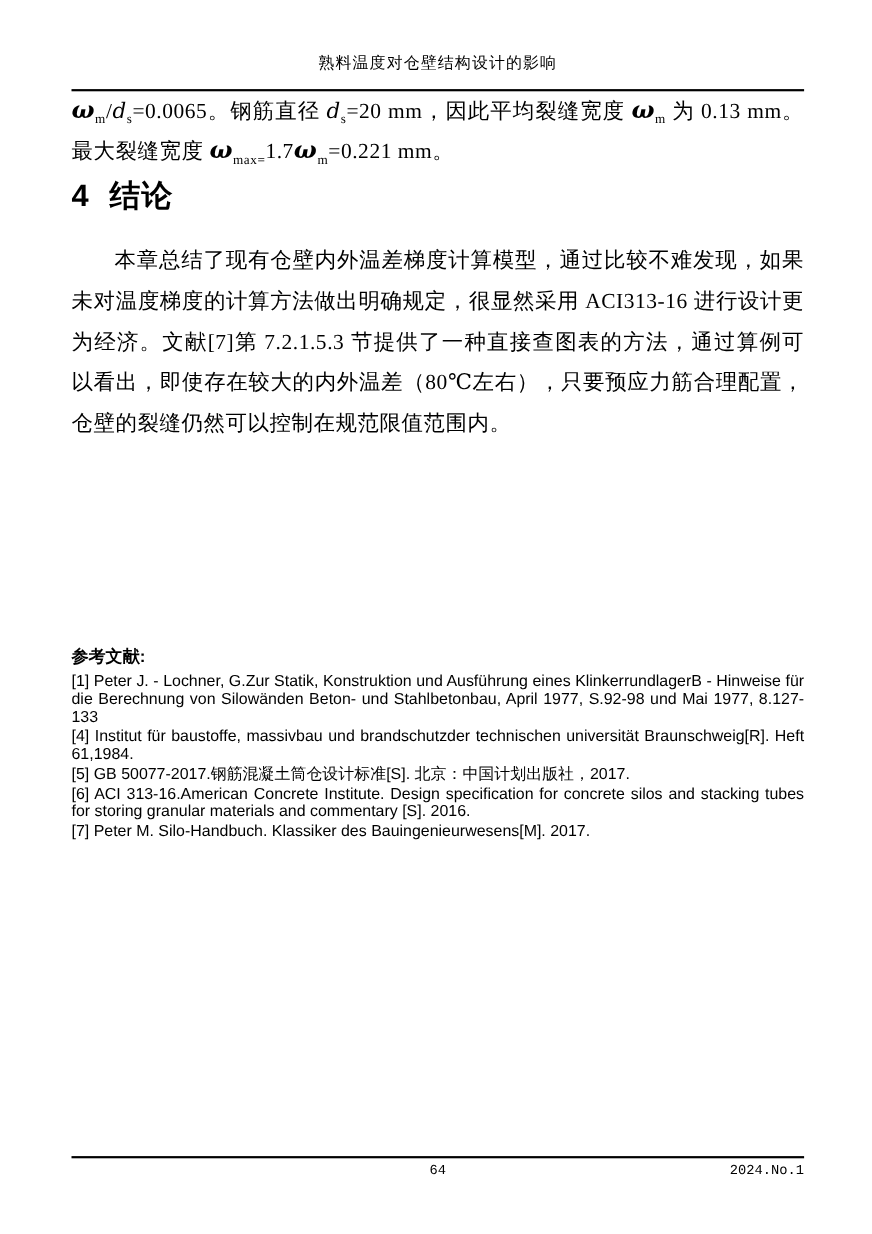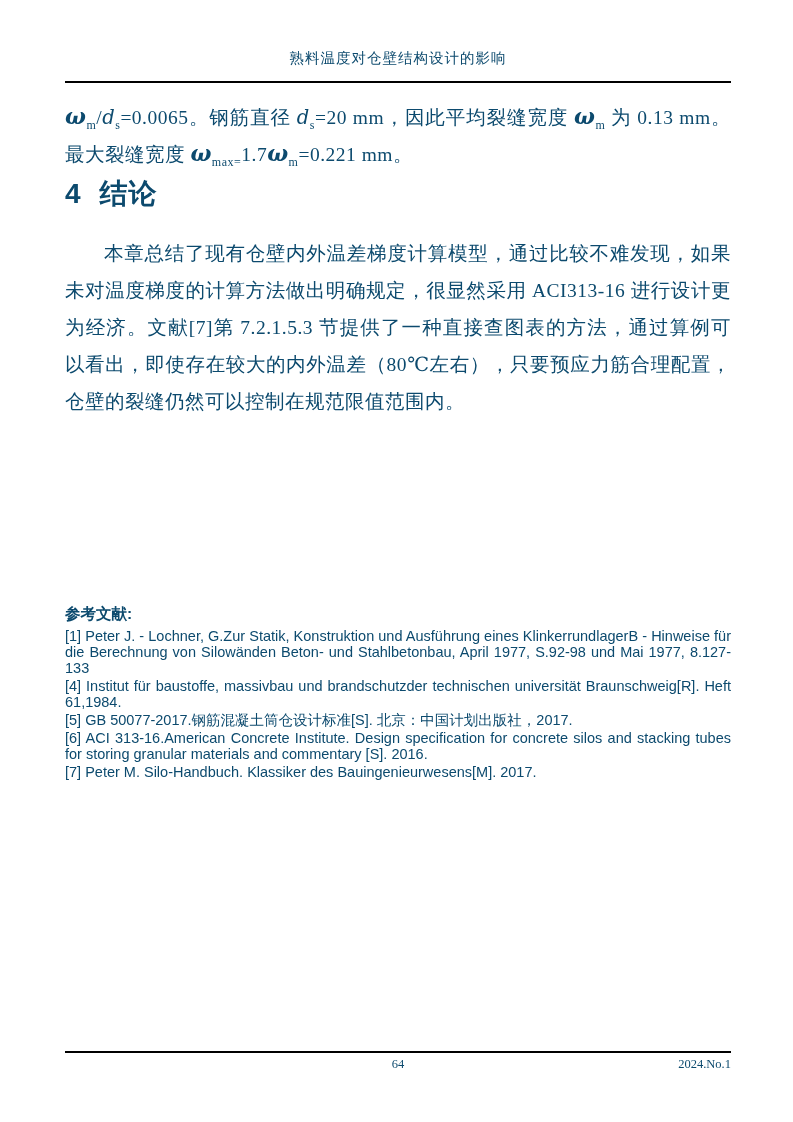--- a/index.html
+++ b/index.html
@@ -5,21 +5,21 @@
   html, body {
     margin: 0;
     padding: 0;
     background: #ffffff;
   }
   .page {
     position: relative;
     width: 793px;
     height: 1122px;
     background: #ffffff;
-    color: #0c4a6e;
+    color: #000000;
     overflow: hidden;
     box-sizing: border-box;
     padding: 48px 62px 0 65px;
     font-family: "Liberation Serif", "DejaVu Serif", serif;
   }
   
   .page-header {
     text-align: center;
     font-size: 14.5px;
     line-height: 20px;
@@ -31,21 +31,21 @@
     height: 0;
   }
   
   .body-para {
     margin: 0;
     font-size: 19.5px;
     line-height: 37px;
     letter-spacing: 0.5px;
     text-align: justify;
   }
-  .intro { margin-top: 16px; }
+  .intro { margin-top: 0; }
   .indent { text-indent: 2em; margin-top: 26px; }
   
   .seg-omega {
     font-family: "DejaVu Serif", serif;
     font-style: italic;
     font-weight: bold;
     font-size: 22px;
     line-height: 1;
   }
   .seg-italic {
@@ -95,21 +95,21 @@
     right: 62px;
     top: 1051px;
   }
   .footer-rule {
     border-top: 2.5px solid #000000;
     height: 0;
   }
   .footer-row {
     position: relative;
     height: 22px;
-    font-family: Liberation Serif, serif;
+    font-family: Liberation Mono, monospace;
     font-size: 12.5px;
     line-height: 20px;
   }
   .page-number {
     position: absolute;
     left: 50%;
     transform: translateX(-50%);
     top: 1px;
   }
   .issue-label {

